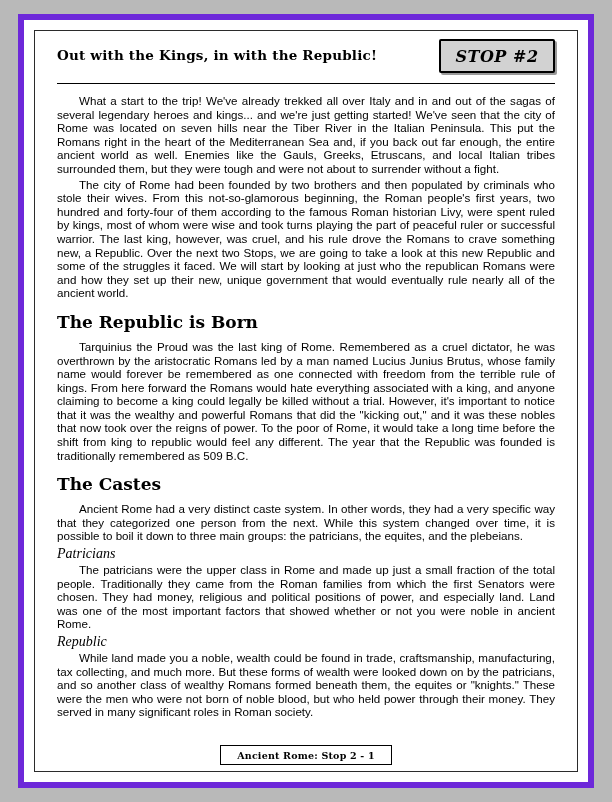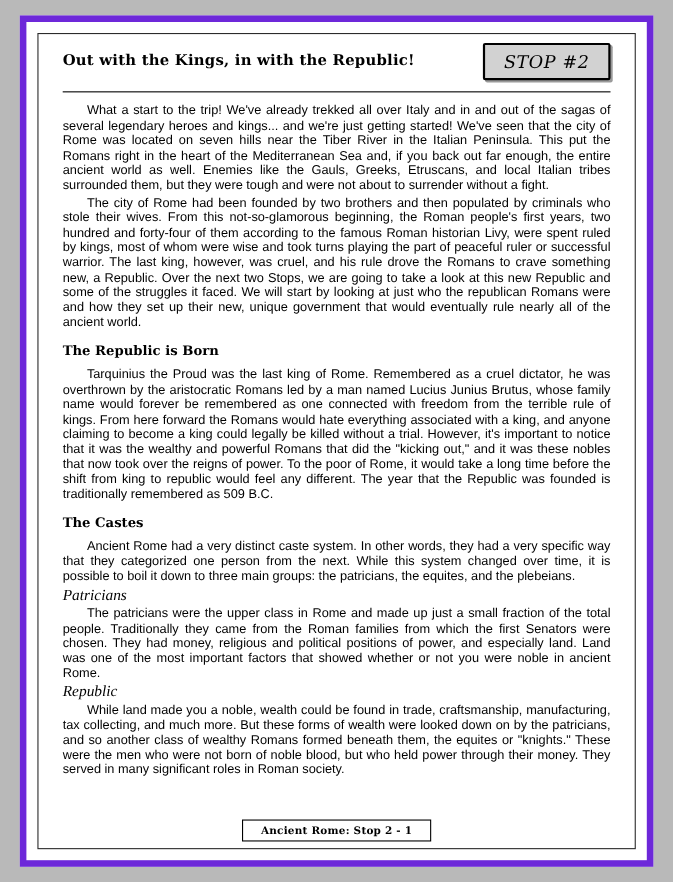--- a/index.html
+++ b/index.html
@@ -56,21 +56,21 @@
     background: #d2d2d2;
     border: 2px solid #000;
     border-radius: 2px;
     box-shadow: 2px 2px 0 #9a9a9a;
     display: flex;
     align-items: center;
     justify-content: center;
   }
   .stop-badge span {
     font-family: "DejaVu Serif", serif;
-    font-weight: normal;
+    font-weight: bold;
     font-style: italic;
     font-size: 16px;
     letter-spacing: 0.5px;
     color: #000;
   }
   .rule {
     border: 0;
     border-top: 1.5px solid #000;
     margin: 2px 0 10px 0;
   }
@@ -79,21 +79,21 @@
     font-size: 11.6px;
     line-height: 13.6px;
     text-align: justify;
     text-indent: 22px;
     margin: 0 0 2px 0;
     color: #000;
   }
   h2.section {
     font-family: "DejaVu Serif", serif;
     font-weight: bold;
-    font-size: 12px;
+    font-size: 17px;
     margin: 12px 0 8px 0;
     color: #000;
   }
   h3.subsection {
     font-family: "Liberation Serif", serif;
     font-style: italic;
     font-size: 14px;
     font-weight: normal;
     margin: 3px 0 1px 0;
     color: #000;

